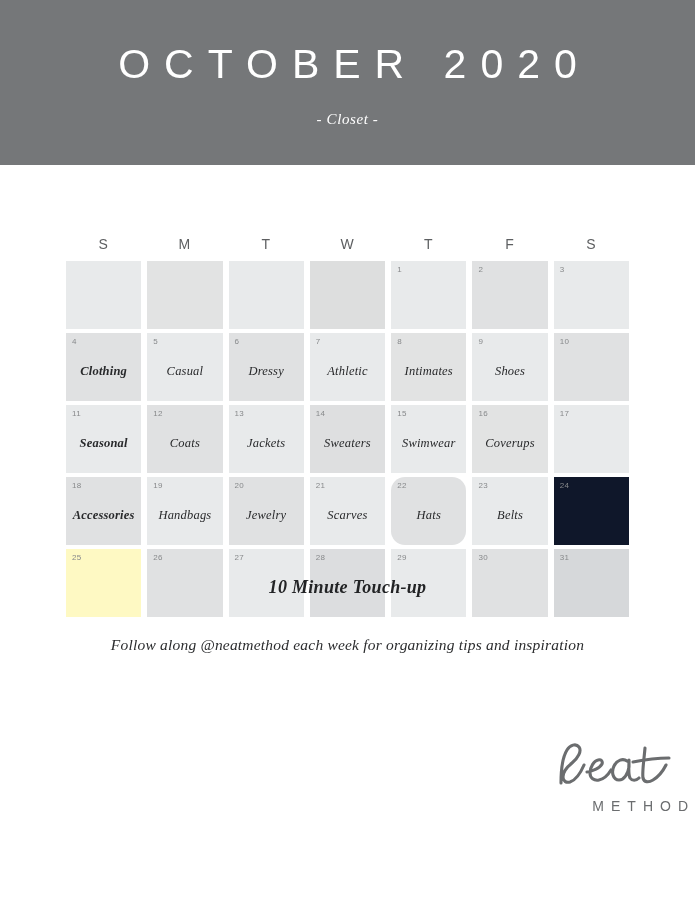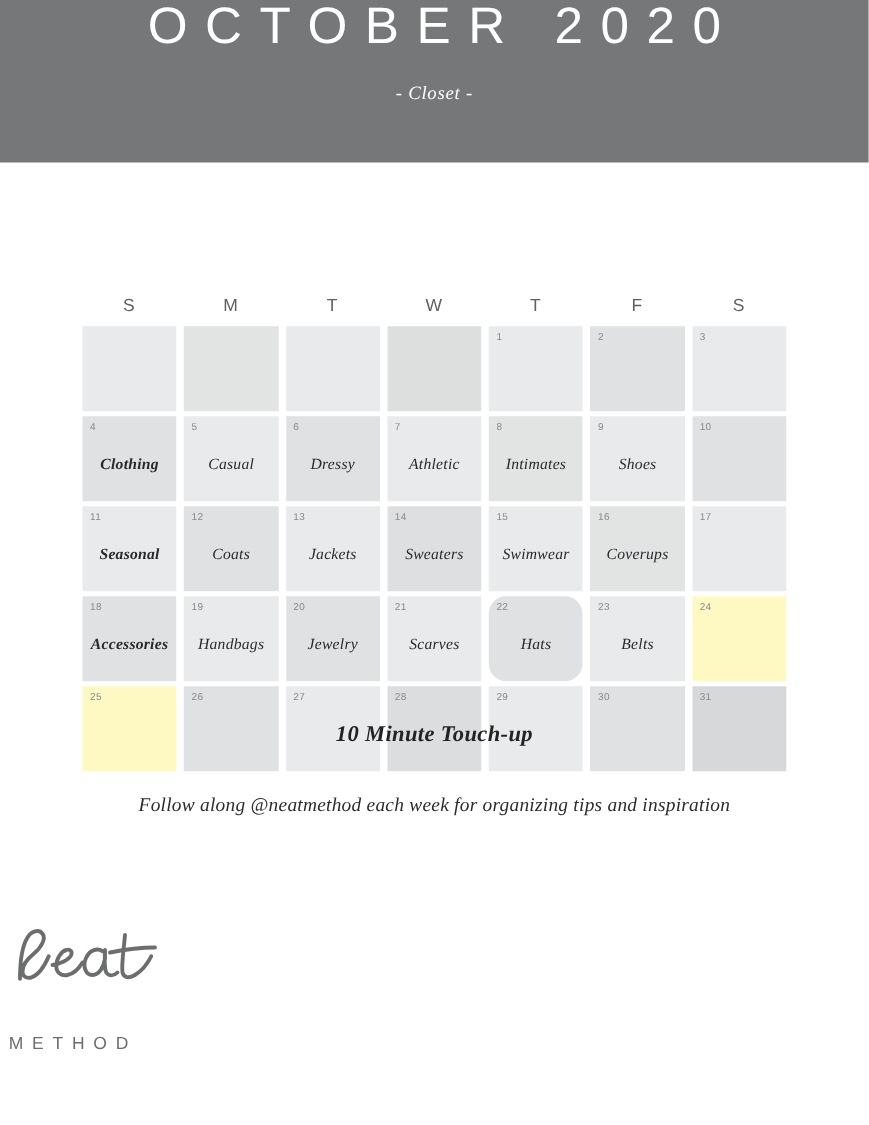--- a/index.html
+++ b/index.html
@@ -11,27 +11,28 @@
     height: 900px;
     background: #ffffff;
     font-family: "Liberation Sans", sans-serif;
     overflow: hidden;
     position: relative;
   }
 
   
   .header-band {
     width: 695px;
-    height: 130px;
+    height: 165px;
     background: #757779;
     box-sizing: border-box;
     display: flex;
     flex-direction: column;
     align-items: center;
     justify-content: flex-start;
+    padding-top: 44px;
   }
   .month-title {
     color: #ffffff;
     font-family: "Liberation Sans", sans-serif;
     font-size: 41px;
     font-weight: 300;
     letter-spacing: 14px;
     text-indent: 14px;
     line-height: 1;
     white-space: nowrap;
@@ -150,22 +151,21 @@
   }
 
   
   .logo-wrap {
     position: absolute;
     left: 0;
     right: 0;
     top: 736px;
     display: flex;
     flex-direction: column;
-    align-items: flex-start;
-    gap: 28px;
+    align-items: flex-end;
   }
   .logo-mark {
     width: 150px;
     height: 58px;
     display: block;
   }
   .logo-sub {
     margin-top: 4px;
     font-family: "Liberation Sans", sans-serif;
     font-size: 14px;
@@ -293,21 +293,21 @@
           <div class="day-label">Scarves</div>
         </div>
         <div class="day-cell" style="background: rgb(224, 225, 226); border-radius: 14px;">
           <div class="day-num">22</div>
           <div class="day-label">Hats</div>
         </div>
         <div class="day-cell" style="background: rgb(232, 234, 235);">
           <div class="day-num">23</div>
           <div class="day-label">Belts</div>
         </div>
-        <div class="day-cell" style="background: #fef9c3;">
+        <div class="day-cell" style="background: #0f172a;">
           <div class="day-num">24</div>
         </div>
       </div>
       <div class="week-row">
         <div class="day-cell" style="background: #fef9c3;">
           <div class="day-num">25</div>
         </div>
         <div class="day-cell" style="background: rgb(224, 225, 226);">
           <div class="day-num">26</div>
         </div>

